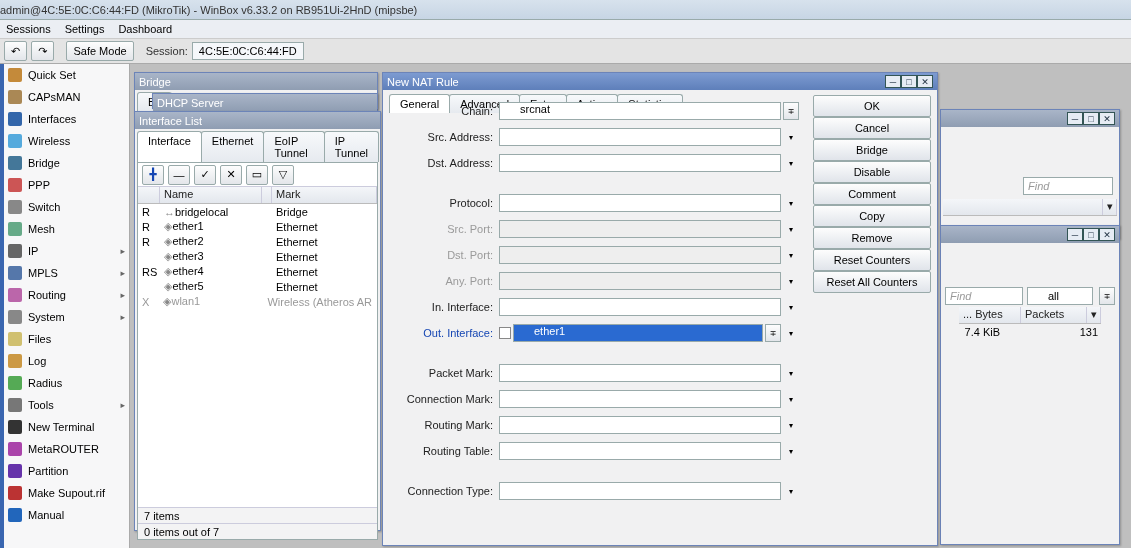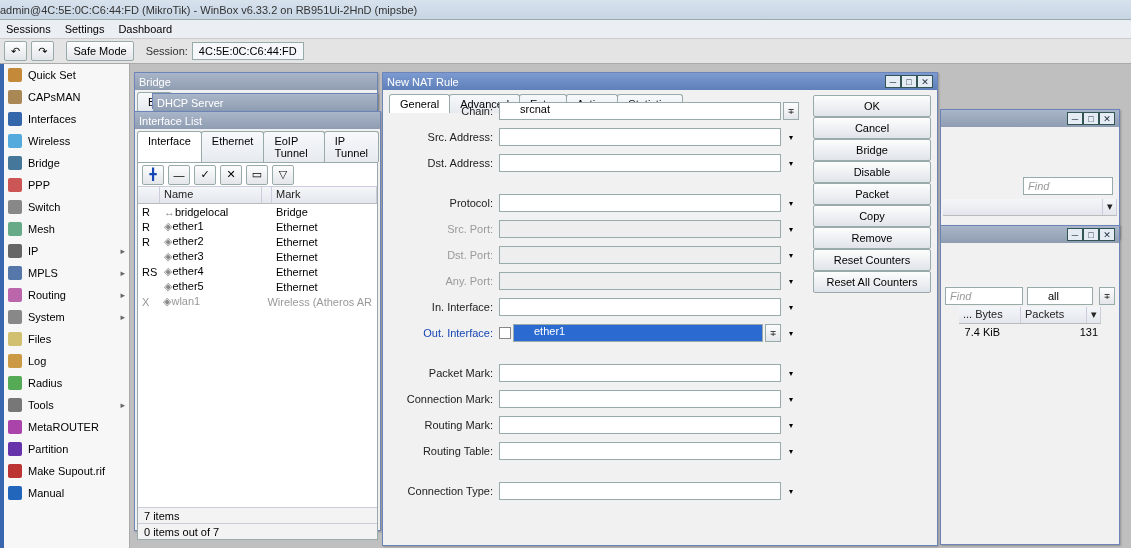--- a/index.html
+++ b/index.html
@@ -140,20 +140,24 @@
       <div class="side-item">
         <span class="side-icon" style="background: rgb(85, 170, 85);"></span>
         <span>Radius</span>
       </div>
       <div class="side-item">
         <span class="side-icon" style="background: rgb(119, 119, 119);"></span>
         <span>Tools</span>
         <span class="chev">▸</span>
       </div>
       <div class="side-item">
+        <span class="side-icon" style="background: rgb(51, 51, 51);"></span>
+        <span>New Terminal</span>
+      </div>
+      <div class="side-item">
         <span class="side-icon" style="background: rgb(170, 68, 170);"></span>
         <span>MetaROUTER</span>
       </div>
       <div class="side-item">
         <span class="side-icon" style="background: rgb(102, 51, 170);"></span>
         <span>Partition</span>
       </div>
       <div class="side-item">
         <span class="side-icon" style="background: rgb(187, 51, 51);"></span>
         <span>Make Supout.rif</span>
@@ -390,21 +394,21 @@
           <div class="flabel">Connection Type:</div>
           <div class="finput"></div>
           <div class="fsmall" style="border: none; background: transparent;">▾</div>
         </div>
       </div>
     <div class="btncol" id="natbtns">
         <div class="bigbtn">OK</div>
         <div class="bigbtn">Cancel</div>
         <div class="bigbtn">Bridge</div>
         <div class="bigbtn">Disable</div>
-        <div class="bigbtn">Packet</div>
+        <div class="bigbtn">Comment</div>
         <div class="bigbtn">Copy</div>
         <div class="bigbtn">Remove</div>
         <div class="bigbtn">Reset Counters</div>
         <div class="bigbtn">Reset All Counters</div>
       </div>
   </div>
 
 </div>
 
 </body></html>

